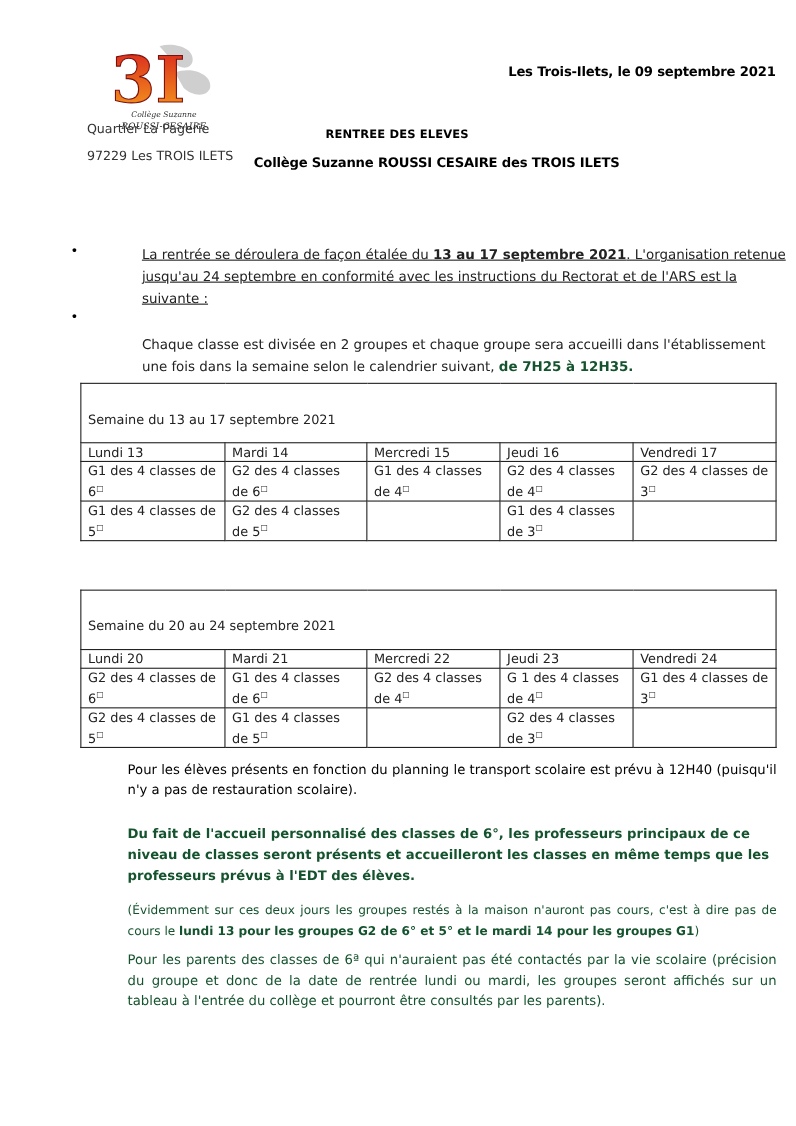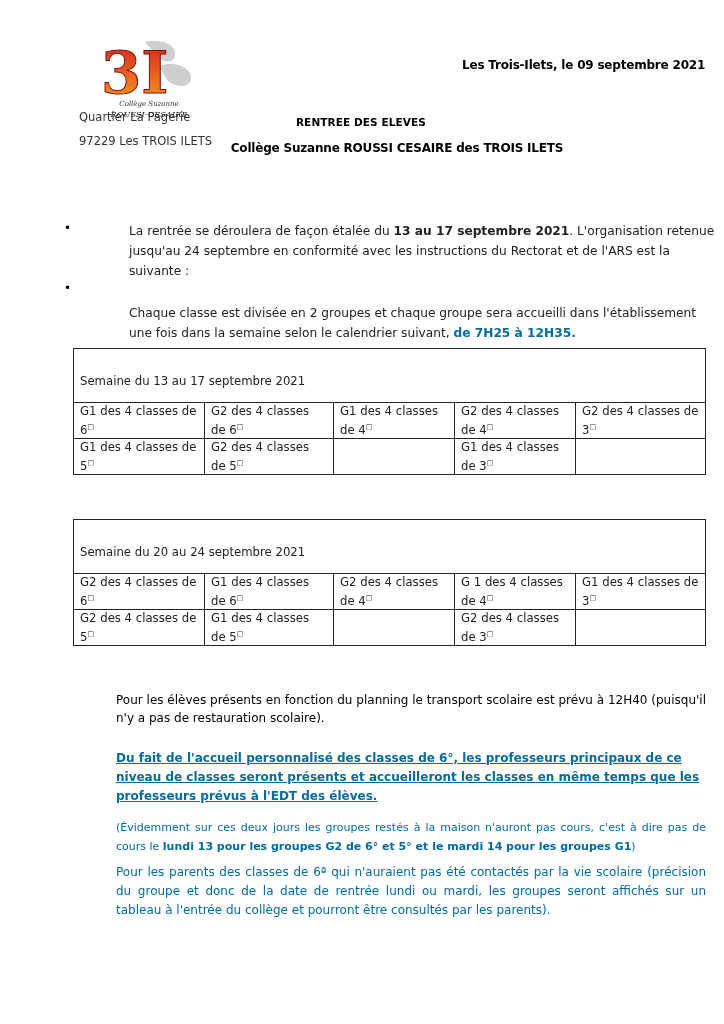--- a/index.html
+++ b/index.html
@@ -16,35 +16,35 @@
        font-family: "DejaVu Serif", serif; font-style: italic; font-size: 8px; color: #222; letter-spacing: 0.2px; }
   .addr1 { left: 38px; top: 110px; font-size: 11.5px; color: #333; }
   .addr2 { left: 38px; top: 134px; font-size: 11.5px; color: #333; }
 
   .date { left: 421px; top: 58px; font-size: 12px; font-weight: bold; letter-spacing: -0.2px; }
   .title1 { left: 0; width: 640px; top: 116px; text-align: center; font-size: 10.5px; font-weight: bold; letter-spacing: 0.1px; }
   .title2 { left: 0; width: 712px; top: 141px; text-align: center; font-size: 12px; font-weight: bold; letter-spacing: -0.2px; }
 
   .para { font-size: 12.2px; line-height: 20px; color: #222; }
   .bullet { position: absolute; left: 64px; font-size: 12px; }
-  .red { color: #0369a1; }
+  .red { color: #14532d; }
   .b { font-weight: bold; }
-  .u { text-decoration: underline; }
+  .u { }
 
-  .p1 { left: 88px; top: 221px; width: 590px; }
+  .p1 { left: 88px; top: 221px; width: 590px; text-decoration: underline; }
   .p2 { left: 88px; top: 303px; width: 590px; }
 
   table.sched { position: absolute; left: 42px; width: 632px; border-collapse: collapse;
       font-size: 11.7px; color: #222; table-layout: fixed; margin-left: 31px; }
   table.sched td { border: 1.3px solid #222; padding: 0 6px; vertical-align: top; line-height: 16px; }
   table.sched td.week { height: 43px; vertical-align: middle; padding-top: 10px; }
   table.sched tr.days td { height: 16px; }
   table.sched tr.cells td { height: 34px; }
   .t1 { top: 348px; }
-  .t2 { top: 519px; padding-left: 24px; }
+  .t2 { top: 536px; padding-left: 24px; }
   sup.deg { font-size: 7px; vertical-align: 5px; }
 
   .p3 { left: 75px; top: 691px; width: 590px; font-size: 12px; line-height: 18px; text-align: justify; }
   .p4 { left: 75px; top: 749px; width: 590px; font-size: 12px; line-height: 19px; font-weight: bold; }
   .p5 { left: 75px; top: 818px; width: 590px; font-size: 11px; line-height: 19px; text-align: justify; }
   .p6 { left: 75px; top: 863px; width: 590px; font-size: 12px; line-height: 19px; text-align: justify; }
 </style>
 </head>
 <body>
 
@@ -84,20 +84,27 @@
       <col style="width:131px">
       <col style="width:129px">
       <col style="width:121px">
       <col style="width:121px">
       <col style="width:130px">
     </colgroup>
   <tbody>
       <tr>
         <td class="week" colspan="5">Semaine du 13 au 17 septembre 2021</td>
       </tr>
+  <tr class="days">
+    <td>Lundi 13</td>
+    <td>Mardi 14</td>
+    <td>Mercredi 15</td>
+    <td>Jeudi 16</td>
+    <td>Vendredi 17</td>
+  </tr>
   <tr class="cells">
     <td>G1 des 4 classes de 6<sup class="deg">□</sup></td>
     <td>G2 des 4 classes de 6<sup class="deg">□</sup></td>
     <td>G1 des 4 classes de 4<sup class="deg">□</sup></td>
     <td>G2 des 4 classes de 4<sup class="deg">□</sup></td>
     <td>G2 des 4 classes de 3<sup class="deg">□</sup></td>
   </tr>
   <tr class="cells">
     <td>G1 des 4 classes de 5<sup class="deg">□</sup></td>
     <td>G2 des 4 classes de 5<sup class="deg">□</sup></td>
@@ -113,20 +120,27 @@
       <col style="width:131px">
       <col style="width:129px">
       <col style="width:121px">
       <col style="width:121px">
       <col style="width:130px">
     </colgroup>
   <tbody>
       <tr>
         <td class="week" colspan="5">Semaine du 20 au 24 septembre 2021</td>
       </tr>
+  <tr class="days">
+    <td>Lundi 20</td>
+    <td>Mardi 21</td>
+    <td>Mercredi 22</td>
+    <td>Jeudi 23</td>
+    <td>Vendredi 24</td>
+  </tr>
   <tr class="cells">
     <td>G2 des 4 classes de 6<sup class="deg">□</sup></td>
     <td>G1 des 4 classes de 6<sup class="deg">□</sup></td>
     <td>G2 des 4 classes de 4<sup class="deg">□</sup></td>
     <td>G 1 des 4 classes de 4<sup class="deg">□</sup></td>
     <td>G1 des 4 classes de 3<sup class="deg">□</sup></td>
   </tr>
   <tr class="cells">
     <td>G2 des 4 classes de 5<sup class="deg">□</sup></td>
     <td>G1 des 4 classes de 5<sup class="deg">□</sup></td>

